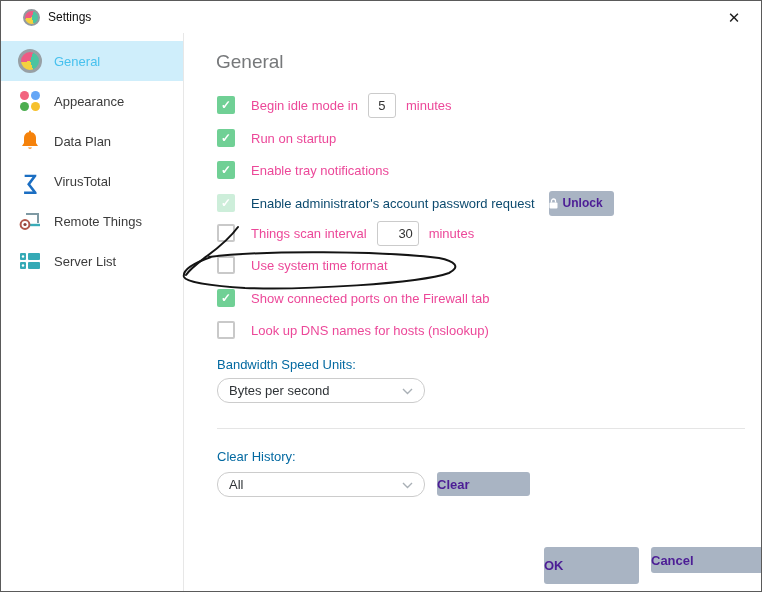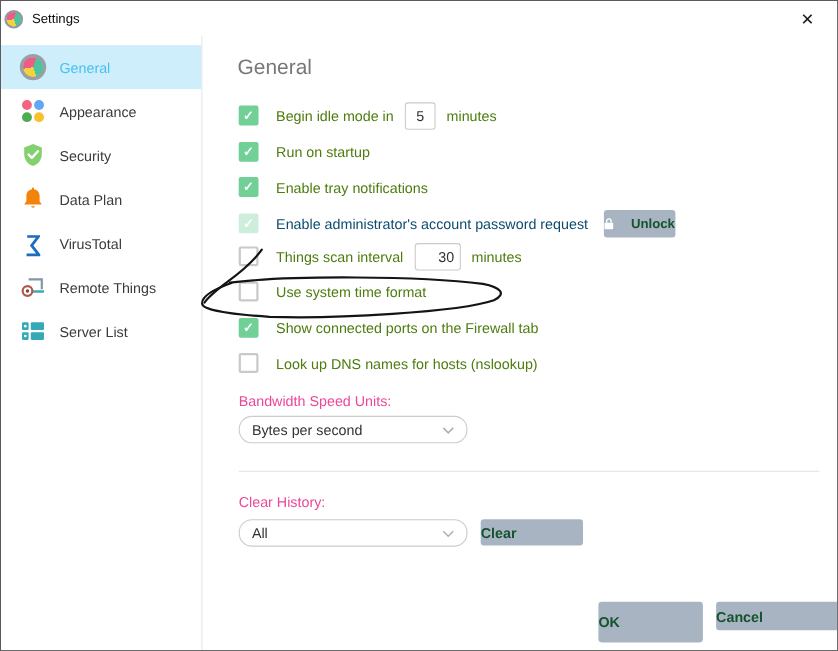--- a/index.html
+++ b/index.html
@@ -5,21 +5,21 @@
   * { margin:0; padding:0; box-sizing:border-box; }
   html,body { background:#fff; }
   body { font-family:"Liberation Sans", sans-serif; }
 
   .window {
     position:relative; width:762px; height:592px;
     background:#fff; border:1px solid #5a5a5a; overflow:hidden;
   }
 
   
-  .titlebar { position:absolute; top:0; left:0; right:0; height:32px; background:#fff; display:flex; align-items:center; padding-left:3px; }
+  .titlebar { position:absolute; top:0; left:0; right:0; height:32px; background:#fff; display:flex; align-items:center; padding-left:22px; }
   .logo { width:17px; height:17px; border-radius:50%; border:2.5px solid #939a9f; background:conic-gradient(from 20deg, #4cc4a0 0 140deg, #f4d13f 140deg 240deg, #ee5b83 240deg 360deg); }
   .titlebar .title { margin-left:8px; font-size:12px; color:#0d0d0d; }
   .close-btn { position:absolute; right:15px; top:5px; width:24px; height:24px; display:flex; align-items:center; justify-content:center; font-size:15px; font-weight:300; color:#1a1a1a; cursor:pointer; }
 
   
   .sidebar { position:absolute; top:32px; left:0; width:183px; bottom:0; background:#fff; border-right:1px solid #e7e7e7; padding-top:8px; }
   .side-item { height:40px; display:flex; align-items:center; padding-left:17px; cursor:pointer; }
   .side-item .icn { width:24px; height:24px; display:flex; align-items:center; justify-content:center; flex:0 0 24px; }
   .side-item .lbl { margin-left:12px; font-size:13px; color:#3b3b3b; }
   .side-item.selected { background:#cfeefb; }
@@ -34,28 +34,28 @@
 
   
   .main { position:absolute; left:184px; top:32px; right:0; bottom:0; background:#fff; }
   .heading { position:absolute; left:31px; top:18px; font-size:19px; color:#76787a; }
 
   .row { position:absolute; left:32px; height:26px; display:flex; align-items:center; white-space:nowrap; }
   .cb { width:18px; height:18px; border-radius:2px; margin-right:16px; flex:0 0 18px; display:flex; align-items:center; justify-content:center; cursor:pointer; }
   .cb.unchecked { background:#fff; border:2px solid #c9c9c9; }
   .cb.checked { background:#70d095; color:#fff; font-size:12px; font-weight:bold; }
   .cb.checked.disabled { background:#cdeeda; }
-  .row .txt { font-size:13px; color:#4d7c0f; }
+  .row .txt { font-size:13px; color:#ec4899; }
   .row.disabled .txt { color:#0c4a6e; }
   .inline-input { width:29px; height:25px; border:1px solid #cbcbcb; border-radius:3px; text-align:center; margin:0 10px; font-size:13px; color:#333; font-family:"Liberation Sans",sans-serif; background:#fff; }
 
-  .btn-gray { background:#a9b4c3; border:none; border-radius:3px; color:#14532d; font-weight:bold; font-family:"Liberation Sans",sans-serif; cursor:pointer; display:flex; align-items:center; justify-content:space-between; }
+  .btn-gray { background:#a9b4c3; border:none; border-radius:3px; color:#4c1d95; font-weight:bold; font-family:"Liberation Sans",sans-serif; cursor:pointer; display:flex; align-items:center; justify-content:flex-start; }
   .unlock { margin-left:14px; width:65px; height:25px; font-size:12px; gap:5px; }
 
-  .field-label { position:absolute; left:32px; font-size:13px; color:#ec4899; }
+  .field-label { position:absolute; left:32px; font-size:13px; color:#0369a1; }
   .select { position:absolute; left:32px; width:208px; height:25px; border:1px solid #ccc; border-radius:12px; background:#fff; display:flex; align-items:center; padding:0 11px; font-size:13px; color:#2f3337; cursor:pointer; }
   .select .chev { margin-left:auto; color:#a9b0b6; }
 
   .divider { position:absolute; left:32px; right:16px; height:1px; background:#e5e5e5; }
 
   .clear-btn { position:absolute; left:252px; top:439px; width:93px; height:24px; font-size:13px; }
   .ok-btn { position:absolute; left:359px; top:514px; width:95px; height:37px; font-size:13px; }
   .cancel-btn { position:absolute; left:466px; top:514px; width:113px; height:26px; font-size:13px; }
 
   .annotation { position:absolute; left:0; top:0; pointer-events:none; z-index:20; }
@@ -82,29 +82,20 @@
     <div class="side-item">
       <span class="icn">
           <span class="dots">
             <i></i>
             <i></i>
             <i></i>
             <i></i>
           </span>
         </span>
       <span class="lbl">Appearance</span>
-    </div>
-    <div class="side-item">
-      <span class="icn">
-        <svg width="20" height="22" viewBox="0 0 20 22">
-            <path d="M10 1 L18 4 V10 C18 15.5 14.5 19.5 10 21 C5.5 19.5 2 15.5 2 10 V4 Z" fill="#83d06e"></path>
-            <path d="M6 10.5 L9 13.5 L14.5 7.5" stroke="#fff" stroke-width="2.2" fill="none" stroke-linecap="round" stroke-linejoin="round"></path>
-          </svg>
-      </span>
-      <span class="lbl">Security</span>
     </div>
     <div class="side-item">
       <span class="icn">
         <svg width="20" height="22" viewBox="0 0 20 22">
             <path d="M10 2 C6 2 4 5 4 8 V13 L2 16 H18 L16 13 V8 C16 5 14 2 10 2 Z" fill="#f5820b"></path>
             <path d="M8 17.5 a2.2 2.2 0 0 0 4 0 Z" fill="#f5820b"></path>
             <rect x="9" y="0.5" width="2" height="2.5" rx="1" fill="#f5820b"></rect>
           </svg>
       </span>
       <span class="lbl">Data Plan</span>

